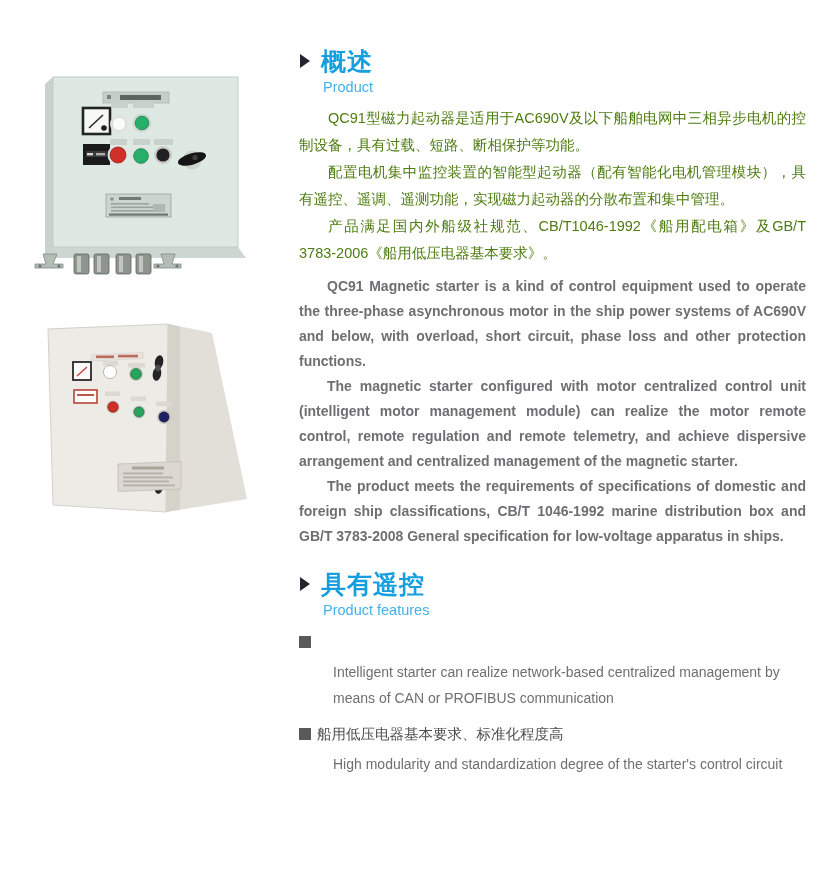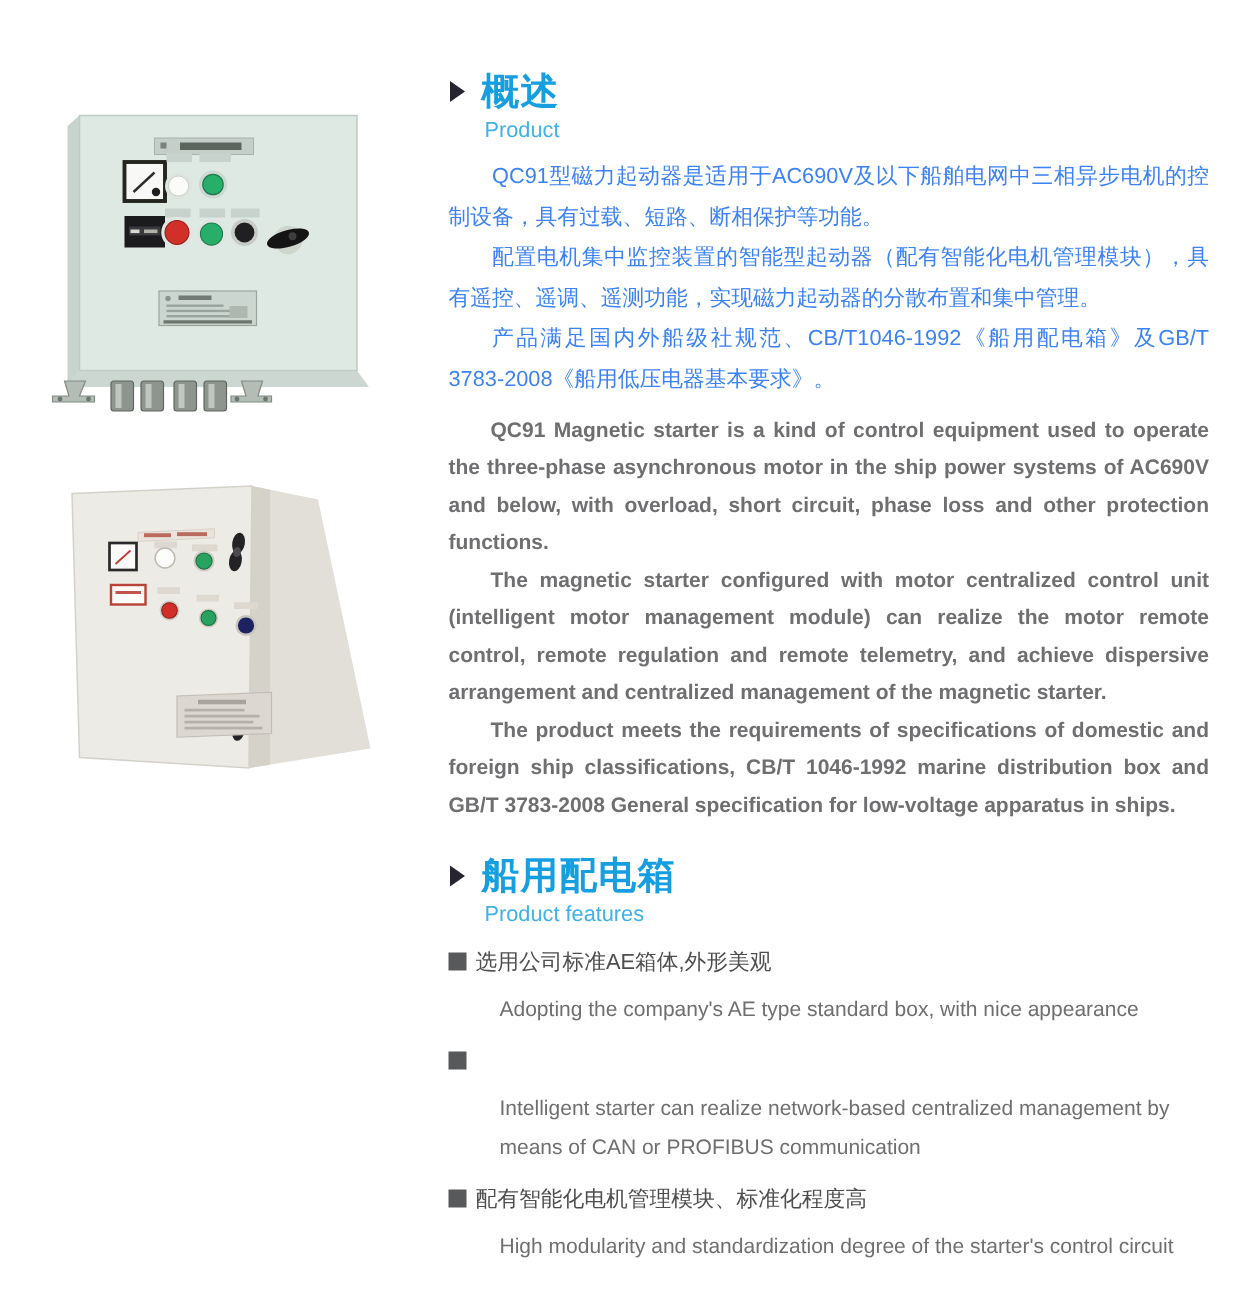--- a/index.html
+++ b/index.html
@@ -15,21 +15,21 @@
   
   .right-col{position:absolute;left:299px;top:14px;width:507px;}
   .sec-head{position:relative;padding-left:22px;}
   .sec-head .tri{
     position:absolute;left:1px;top:8px;width:0;height:0;
     border-left:10px solid #262430;border-top:7px solid transparent;border-bottom:7px solid transparent;
   }
   .sec-title{margin:0;font-size:25px;font-weight:bold;color:#159fe0;letter-spacing:1px;line-height:30px;}
   .sec-sub{margin:2px 0 0 2px;font-size:14.5px;color:#41b1e8;line-height:18px;}
   .cn-block{margin-top:9px;}
-  p.cn{margin:0;font-size:14.5px;line-height:27px;color:#3b82f6;text-indent:2em;text-align:justify;}
+  p.cn{margin:0;font-size:14.5px;line-height:27px;color:#4d7c0f;text-indent:2em;text-align:justify;}
   .en-block{margin-top:7px;font-weight:bold;}
   p.en{margin:0;font-size:14px;line-height:25px;color:#6f6f71;text-indent:2em;text-align:justify;}
   .features-head{margin-top:20px;}
   .feat-cn{margin-top:13px;font-size:14.5px;color:#4e4e50;line-height:20px;}
   .feat-cn .sq{display:inline-block;width:12px;height:12px;background:#58595b;margin-right:6px;vertical-align:-1px;}
   .feat-en{margin:7px 0 0 34px;font-size:14px;line-height:26px;color:#6f6f71;width:466px;}
 </style>
 </head>
 <body>
 
@@ -174,52 +174,46 @@
 
     <section>
       <div class="sec-head">
         <span class="tri"></span>
         <h2 class="sec-title">概述</h2>
         <div class="sec-sub">Product</div>
       </div>
       <div class="cn-block">
         <p class="cn">QC91型磁力起动器是适用于AC690V及以下船舶电网中三相异步电机的控制设备，具有过载、短路、断相保护等功能。</p>
         <p class="cn">配置电机集中监控装置的智能型起动器（配有智能化电机管理模块），具有遥控、遥调、遥测功能，实现磁力起动器的分散布置和集中管理。</p>
-        <p class="cn">产品满足国内外船级社规范、CB/T1046-1992《船用配电箱》及GB/T 3783-2008《船用低压电器基本要求》。</p>
+        <p class="cn">产品满足国内外船级社规范、CB/T1046-1992《船用配电箱》及GB/T 3783-2006《船用低压电器基本要求》。</p>
       </div>
       <div class="en-block">
         <p class="en">QC91 Magnetic starter is a kind of control equipment used to operate the three-phase asynchronous motor in the ship power systems of AC690V and below, with overload, short circuit, phase loss and other protection functions.</p>
         <p class="en">The magnetic starter configured with motor centralized control unit (intelligent motor management module) can realize the motor remote control, remote regulation and remote telemetry, and achieve dispersive arrangement and centralized management of the magnetic starter.</p>
         <p class="en">The product meets the requirements of specifications of domestic and foreign ship classifications, CB/T 1046-1992 marine distribution box and GB/T 3783-2008 General specification for low-voltage apparatus in ships.</p>
       </div>
     </section>
 
     <section>
       <div class="sec-head features-head">
         <span class="tri"></span>
-        <h2 class="sec-title">船用配电箱</h2>
+        <h2 class="sec-title">具有遥控</h2>
         <div class="sec-sub">Product features</div>
       </div>
 
-      <div>
-        <div class="feat-cn">
-          <span class="sq"></span><span>选用公司标准AE箱体,外形美观</span>
-        </div>
-        <div class="feat-en">Adopting the company's AE type standard box, with nice appearance</div>
-      </div>
 
       <div>
         <div class="feat-cn">
           <span class="sq"></span>
         </div>
         <div class="feat-en">Intelligent starter can realize network-based centralized management by means of CAN or PROFIBUS communication</div>
       </div>
 
       <div>
         <div class="feat-cn">
-          <span class="sq"></span><span>配有智能化电机管理模块、标准化程度高</span>
+          <span class="sq"></span><span>船用低压电器基本要求、标准化程度高</span>
         </div>
         <div class="feat-en">High modularity and standardization degree of the starter's control circuit</div>
       </div>
     </section>
 
   </div>
 </div>
 
 </body></html>

